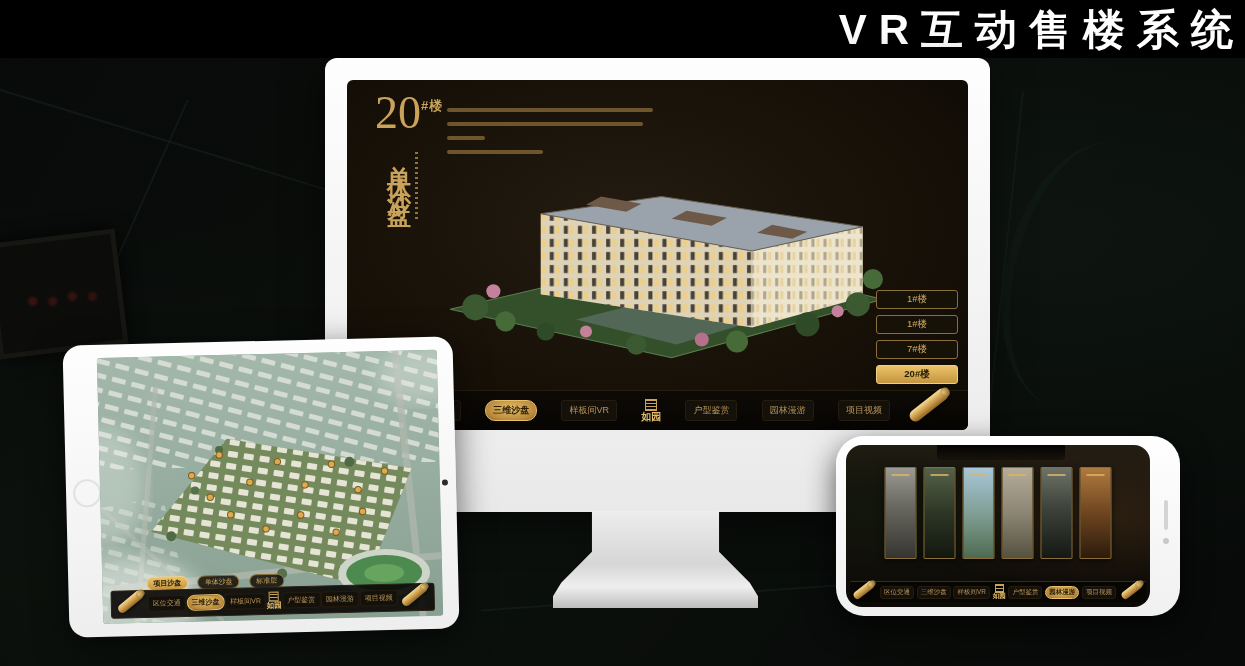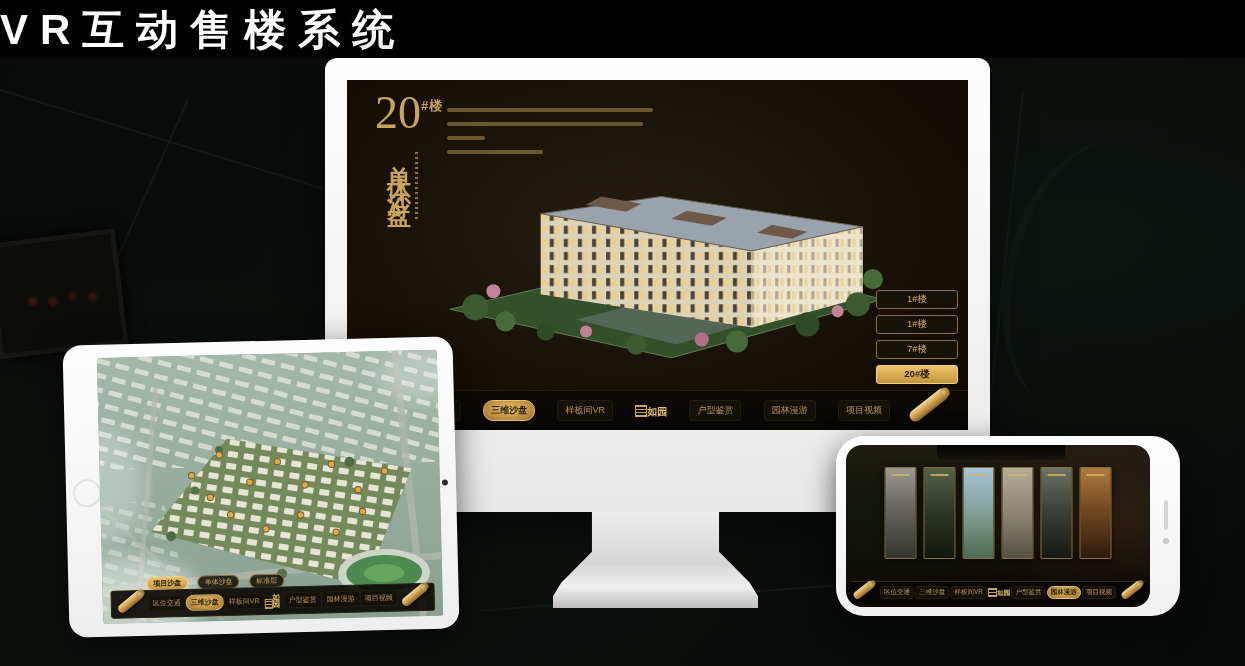--- a/index.html
+++ b/index.html
@@ -20,45 +20,45 @@
   .bg-plaque::before{content:"";position:absolute;inset:10px;
     background:
       radial-gradient(circle at 25% 55%, rgba(90,26,22,.55) 0 4px, transparent 5px),
       radial-gradient(circle at 45% 58%, rgba(90,26,22,.5) 0 4px, transparent 5px),
       radial-gradient(circle at 65% 55%, rgba(90,26,22,.5) 0 4px, transparent 5px),
       radial-gradient(circle at 85% 58%, rgba(90,26,22,.45) 0 4px, transparent 5px);
     filter:blur(1px);}
   .bg-gold-chip{position:absolute;left:332px;top:112px;width:15px;height:15px;border:1px solid #3c3118;
     opacity:.7;background:repeating-linear-gradient(0deg,#2c230f 0 2px,transparent 2px 4px);}
   
-  .page-title{position:absolute;top:2px;left:0;width:100%;text-align:left;color:#fff;
+  .page-title{position:absolute;top:2px;left:0;width:100%;text-align:right;color:#fff;
     font-size:42px;font-weight:bold;letter-spacing:12px;}
   .footnote{position:absolute;right:78px;bottom:1px;color:#ececec;font-size:16px;letter-spacing:3px;}
   
   .mi{color:#b8945a;background:#14100a;border:1px solid #251c10;border-radius:3px;white-space:nowrap;cursor:pointer;}
   .mi.selected{background:radial-gradient(ellipse at 50% 40%, #e7c069, #a6ччik 0) ;}
   .mi.selected{background:radial-gradient(ellipse at 50% 40%, #e7c069 0%, #b9893c 70%, #8a6426 100%);
     color:#2a1d08;border-color:#e7c069;border-radius:10px;font-weight:bold;}
-  .logo{display:flex;flex-direction:row;align-items:flex-end;line-height:1;}
+  .logo{display:flex;flex-direction:column;align-items:center;line-height:1;}
   .logo-icon{border:1px solid #caa35b;background:repeating-linear-gradient(0deg,#caa35b 0 1px,transparent 1px 3px);}
   .logo-text{color:#e3bc6c;font-weight:bold;font-family:"Liberation Serif",serif;}
   .scroll-icon{display:inline-block;background:linear-gradient(180deg,#f6dd92,#c08d3e 65%,#8a6426);
     border-radius:6px;transform:rotate(-38deg);position:relative;box-shadow:0 1px 3px rgba(0,0,0,.7);cursor:pointer;}
   .scroll-icon::after{content:"";position:absolute;right:-2px;top:10%;width:72%;height:80%;max-width:9px;
     border-radius:50%;background:radial-gradient(circle at 35% 35%, #e8c36f, #6b4a1d);}
   .subtab{display:inline-block;border:1px solid #8a6f3a;color:#caa35b;background:rgba(18,13,6,.85);
     border-radius:9px;white-space:nowrap;cursor:pointer;}
   .subtab.selected{background:linear-gradient(#ecc36a,#c3953f);color:#241a08;border-color:#f0d184;font-weight:bold;}
   
   .monitor{position:absolute;left:325px;top:58px;width:665px;height:454px;background:linear-gradient(#fefefe,#e9e9e9);
     border-radius:12px;box-shadow:0 12px 40px rgba(0,0,0,.55);}
   .monitor-stand{position:absolute;left:553px;top:511px;width:205px;height:97px;
     background:linear-gradient(180deg,#ededed 0%,#d6d6d6 55%,#efefef 78%,#bdbdbd 100%);
     clip-path:polygon(19% 0,81% 0,81% 42%,96% 74%,100% 88%,100% 100%,0 100%,0 88%,4% 74%,19% 42%);}
-  .m-screen{position:absolute;left:22px;top:22px;width:621px;height:350px;overflow:hidden;border-radius:0;
+  .m-screen{position:absolute;left:22px;top:22px;width:621px;height:350px;overflow:hidden;border-radius:6px;
     background:radial-gradient(ellipse at 45% 42%, #241c11 0%, #181108 55%, #0d0a05 100%);}
   .m-label{position:absolute;left:28px;top:10px;color:#caa35b;}
   .m-num{font-family:"Liberation Serif",serif;font-size:46px;line-height:1;color:#caa35b;}
   .m-num-suffix{font-size:13px;font-weight:bold;vertical-align:18px;letter-spacing:1px;}
   .m-vtitle{position:absolute;left:36px;top:66px;writing-mode:vertical-rl;font-size:24px;letter-spacing:13px;
     color:#caa35b;font-weight:bold;}
   .m-en{position:absolute;left:68px;top:72px;width:3px;height:70px;
     background:repeating-linear-gradient(180deg,rgba(190,150,80,.75) 0 2px,transparent 2px 5px);}
   .m-desc{position:absolute;left:100px;top:28px;}
   .m-desc div{height:4px;background:#7e6132;border-radius:2px;margin-bottom:10px;opacity:.85;filter:blur(.4px);}

